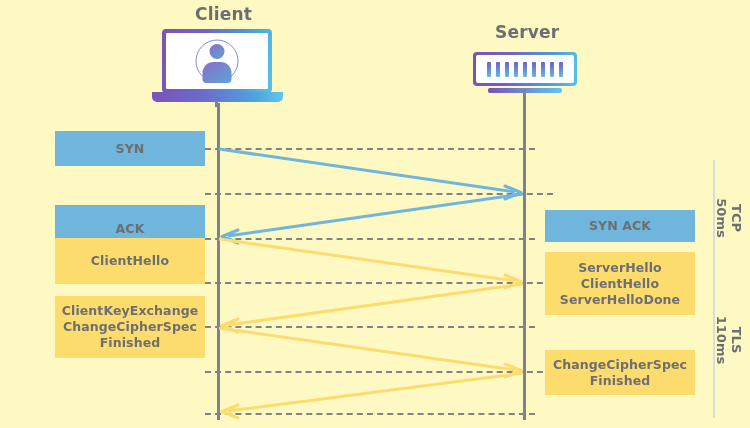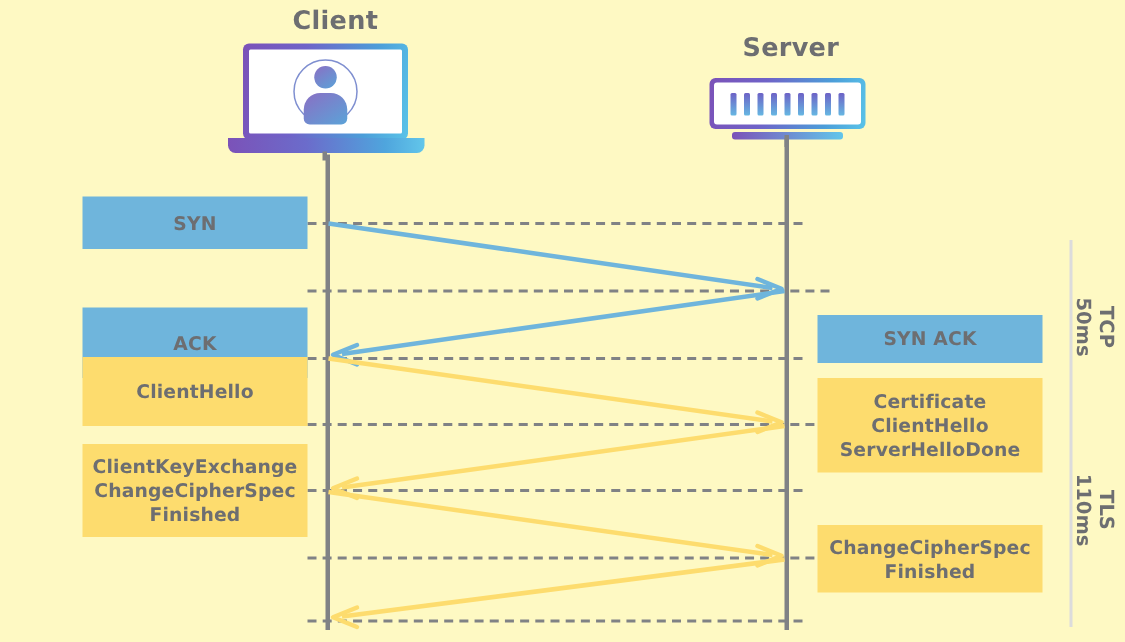--- a/index.html
+++ b/index.html
@@ -265,21 +265,21 @@
     <span>ClientKeyExchange</span>
     <span>ChangeCipherSpec</span>
     <span>Finished</span>
   </div>
 
   <div class="msg-box blue" style="left:545px; top:178px; width:150px; height:32px;margin-top:32px;">
     <span>SYN ACK</span>
   </div>
 
   <div class="msg-box yellow" style="left:545px; top:252px; width:150px; height:63px; flex-direction:column;">
-    <span>Certificate</span>
+    <span>ServerHello</span>
     <span>ClientHello</span>
     <span>ServerHelloDone</span>
   </div>
 
   <div class="msg-box yellow" style="left:545px; top:350px; width:150px; height:45px; flex-direction:column;">
     <span>ChangeCipherSpec</span>
     <span>Finished</span>
   </div>
 
   <svg id="arrow-layer" viewBox="0 0 750 428" width="750" height="428">

